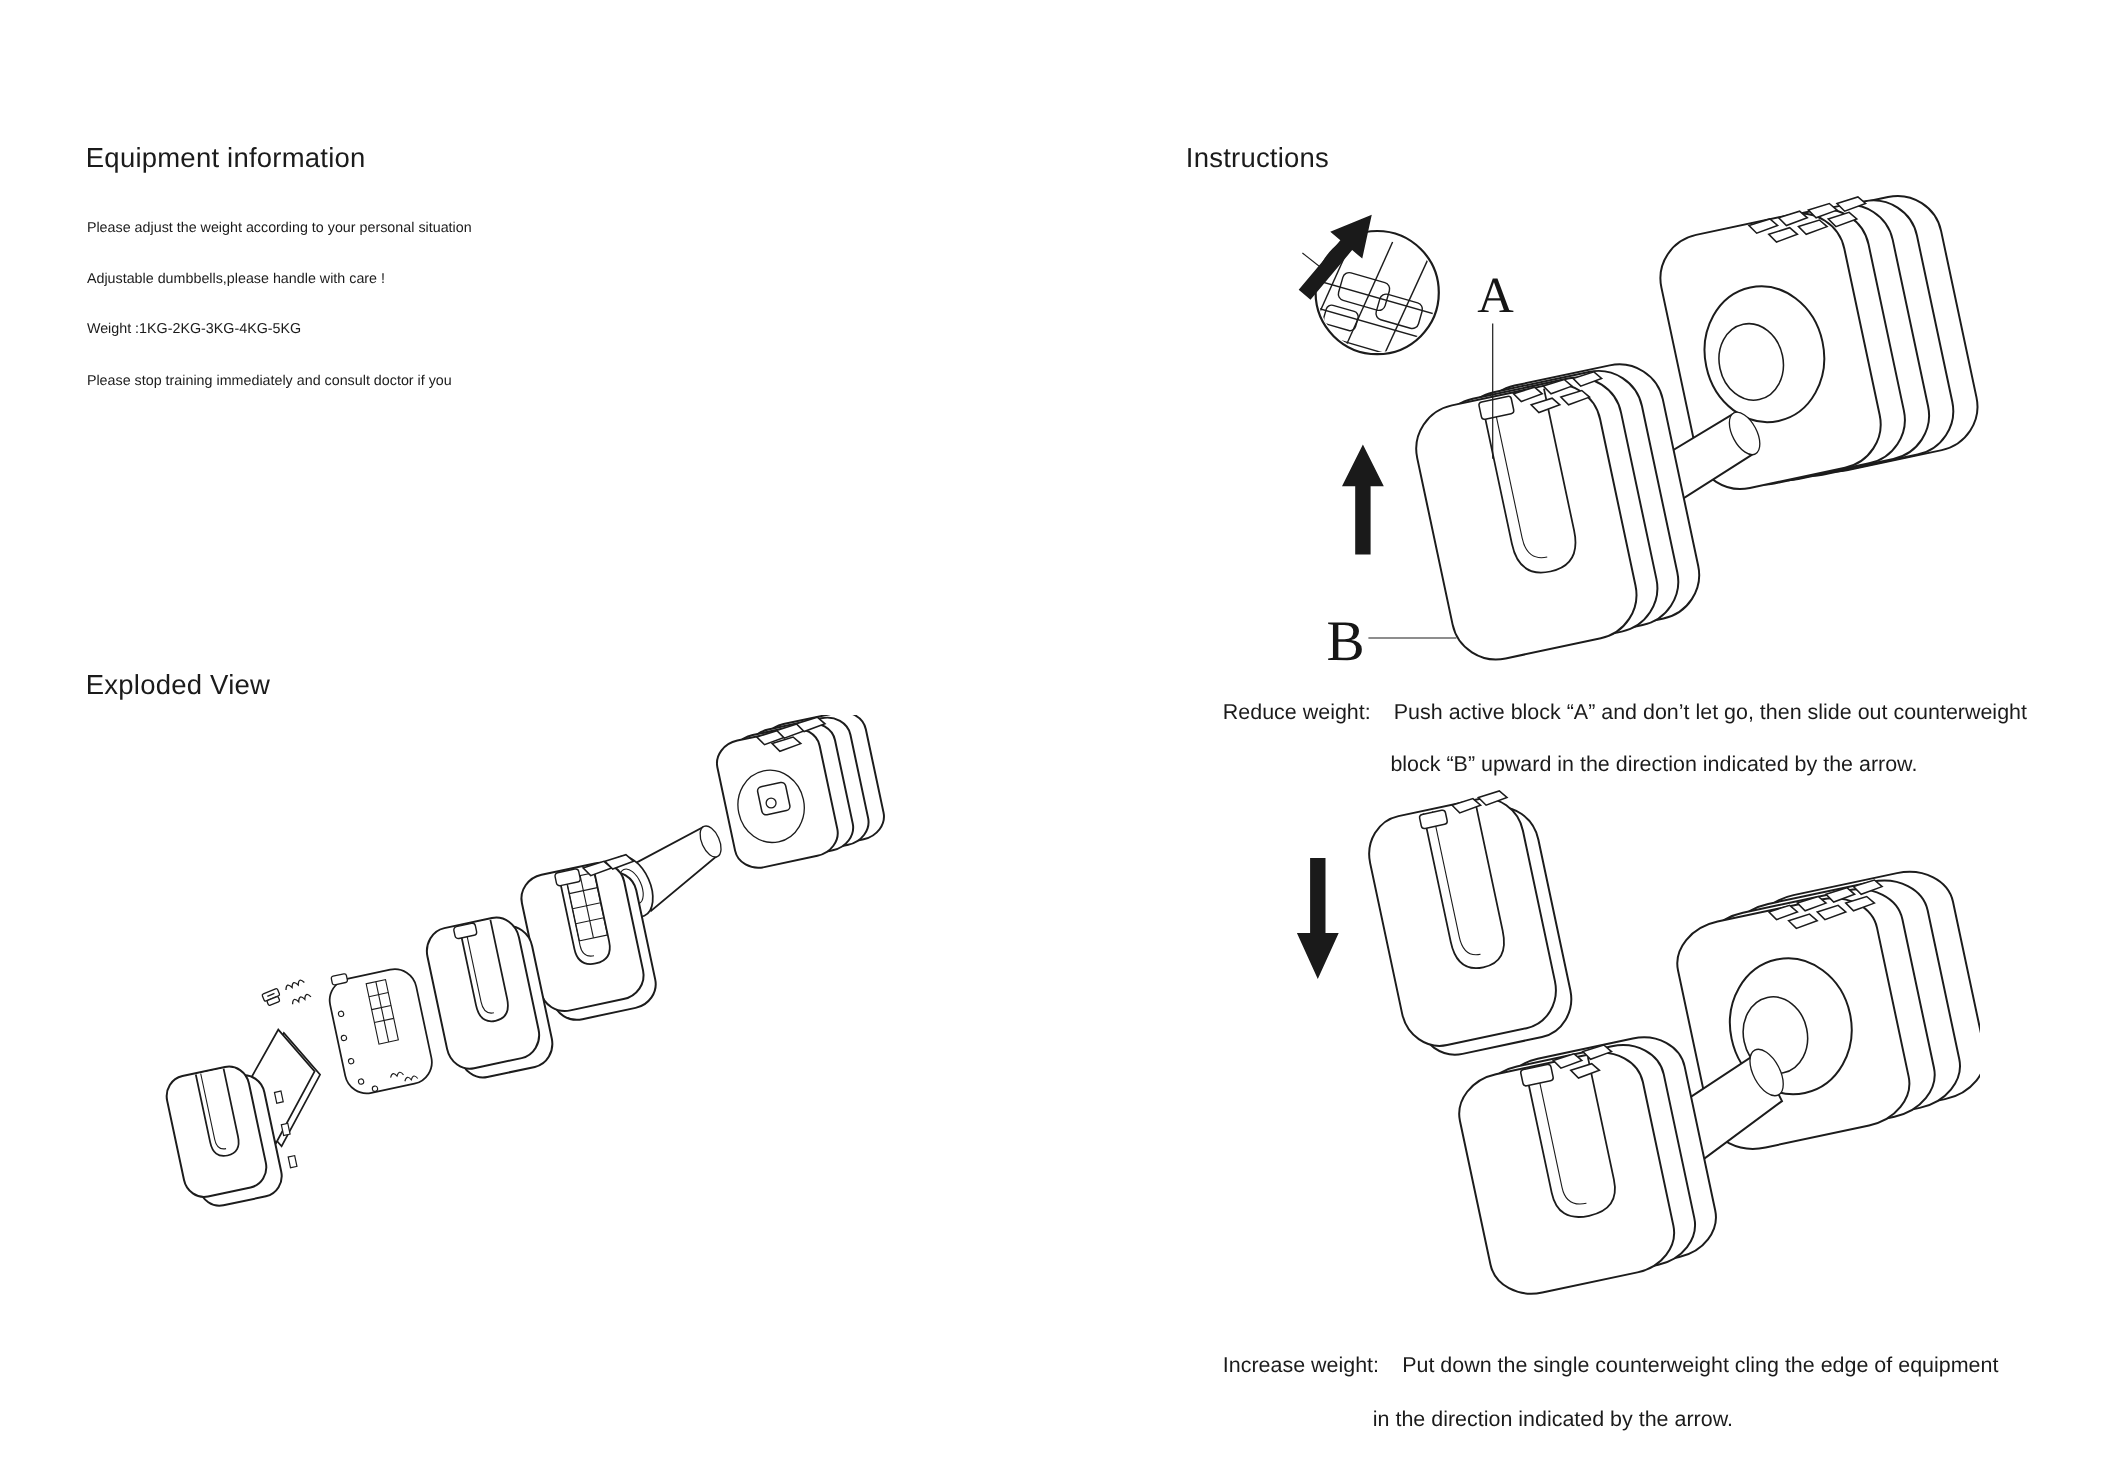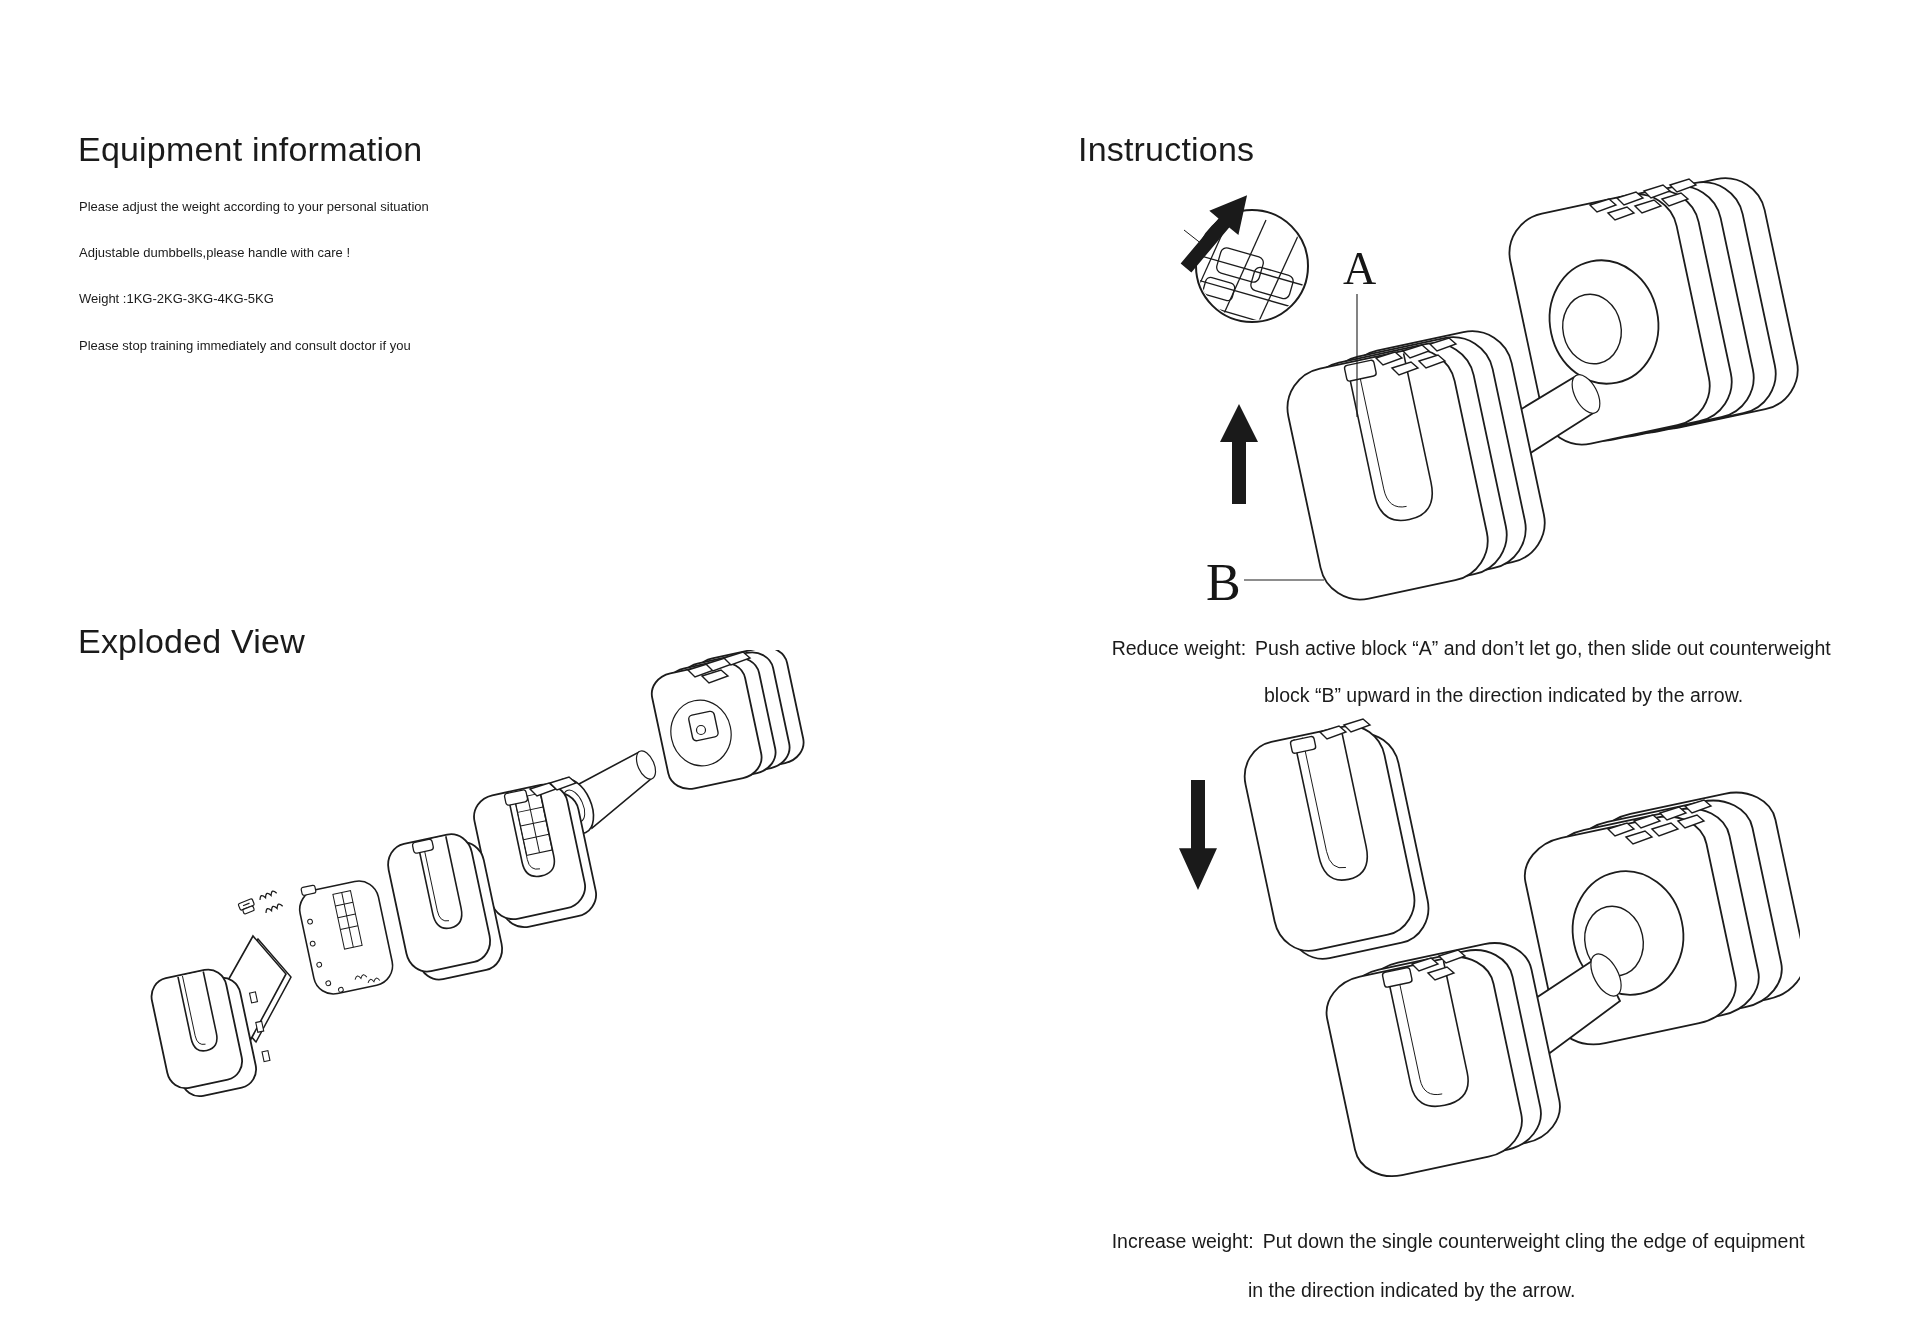--- a/index.html
+++ b/index.html
@@ -1,41 +1,41 @@
 <!DOCTYPE html>
 <html><head>
 <meta charset="utf-8">
 <style>
   html,body{margin:0;padding:0;background:#fff;}
   #page{position:relative;width:1920px;height:1343px;background:#ffffff;overflow:hidden;
         font-family:"Liberation Sans","DejaVu Sans",sans-serif;color:#1b1b1b;}
-  .heading{position:absolute;font-size:34px;font-weight:400;letter-spacing:.2px;white-space:pre;}
+  .heading{position:absolute;font-size:25px;font-weight:400;letter-spacing:.2px;white-space:pre;}
   #info{position:absolute;left:79px;top:184px;}
   .infoline{font-size:13px;height:46.2px;line-height:46.2px;white-space:pre;}
   .instr-line{position:absolute;font-size:19.5px;white-space:pre;}
   .instr-line b{font-weight:400;}
-  .instr-line .txt{margin-left:9px;}
+  .instr-line .txt{margin-left:21px;}
   svg{position:absolute;}
   text.serif{font-family:"Liberation Serif","DejaVu Serif",serif;fill:#161616;}
 </style>
 </head>
 <body>
 
 <div id="page">
 
   <div class="heading" style="left:78px;top:130px;">Equipment information</div>
 
   <div id="info">
     <div class="infoline">Please adjust the weight according to your personal situation</div>
     <div class="infoline">Adjustable dumbbells,please handle with care !</div>
     <div class="infoline">Weight :1KG-2KG-3KG-4KG-5KG</div>
     <div class="infoline">Please stop training immediately and consult doctor if you</div>
   </div>
 
-  <div class="heading" style="left:78px;top:622px;">Exploded View</div>
+  <div class="heading" style="left:78px;top:609px;">Exploded View</div>
 
   <div class="heading" style="left:1078px;top:130px;">Instructions</div>
 
   <svg style="left:1140px;top:172px;" width="680" height="465" viewBox="0 0 680 465">
     <defs>
       <g id="ublock">
         <rect x="0" y="0" width="100" height="140" rx="24" fill="#ffffff" stroke="#1c1c1c" stroke-width="1.8" vector-effect="non-scaling-stroke"></rect>
         <path d="M40,1.5 L40,80 Q40,99 57,99 Q74,99 74,80 L74,1.5" fill="#ffffff" stroke="#1c1c1c" stroke-width="1.6" vector-effect="non-scaling-stroke"></path>
         <path d="M46,1.5 L46,78 Q46,91 57,91" fill="none" stroke="#1c1c1c" stroke-width="1" vector-effect="non-scaling-stroke"></path>
       </g>

